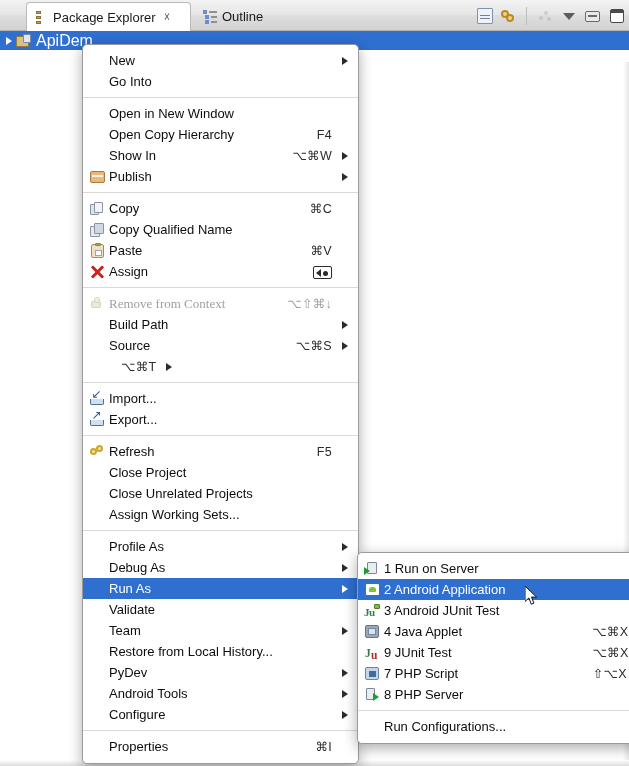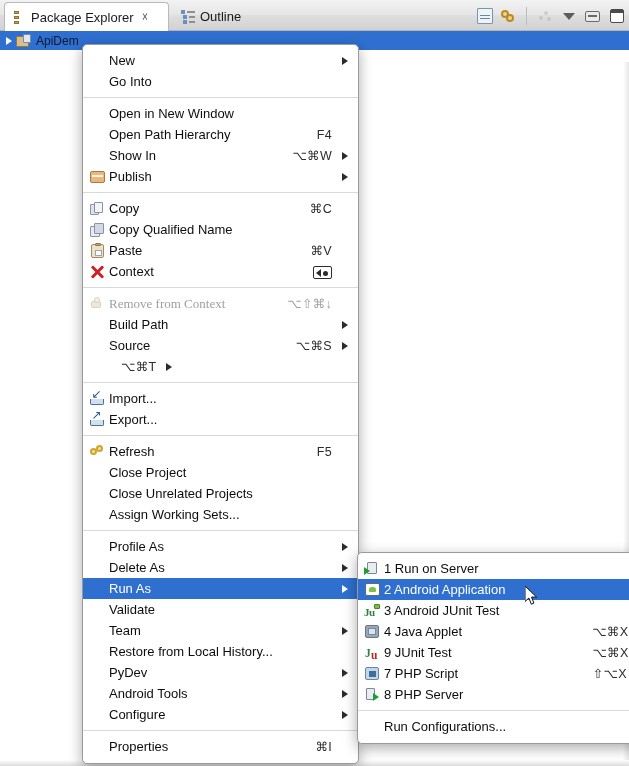--- a/index.html
+++ b/index.html
@@ -46,20 +46,21 @@
     position: absolute;
     top: 2px;
     height: 29px;
     display: flex;
     align-items: center;
     gap: 5px;
     padding: 0 9px;
     box-sizing: border-box;
     font-size: 13px;
     color: #1a1a1a;
+    margin-left: 22px;
   }
   .tab.active {
     background: #ffffff;
     border: 1px solid #b9b9b9;
     border-bottom: none;
     border-top-left-radius: 4px;
     border-top-right-radius: 4px;
   }
   .tab-label { white-space: nowrap; }
   .tab-close {
@@ -227,22 +228,22 @@
   }
   .ico-project::after {
     content: ""; position: absolute; left: 7px; top: 0;
     width: 8px; height: 9px;
     background: #e2e7ee;
     border: 1px solid #7a8ba3;
     border-radius: 1px;
     box-sizing: border-box;
   }
   .tree-label {
-    color: #0f172a;
-    font-size: 12px;
+    color: #ffffff;
+    font-size: 16px;
     white-space: nowrap;
   }
 
   
   .pale-panel {
     position: absolute;
     left: 248px; top: 31px;
     right: 4px; bottom: 6px;
     background: #ffffff;
     border-left: 1px solid #e4e4e4;
@@ -683,21 +684,21 @@
         </div>
         <div class="mi-sep"></div>
         <div class="mi">
           <span class="mi-icon"></span>
           <span class="mi-label">Open in New Window</span>
           <span class="mi-shortcut"></span>
           <span class="mi-arrow spacer"></span>
         </div>
         <div class="mi">
           <span class="mi-icon"></span>
-          <span class="mi-label">Open Path Hierarchy</span>
+          <span class="mi-label">Open Copy Hierarchy</span>
           <span class="mi-shortcut">F4</span>
           <span class="mi-arrow spacer"></span>
         </div>
         <div class="mi">
           <span class="mi-icon"></span>
           <span class="mi-label">Show In</span>
           <span class="mi-shortcut">⌥⌘W</span>
           <span class="mi-arrow"></span>
         </div>
         <div class="mi">
@@ -736,21 +737,21 @@
             <span class="g-paste"></span>
           </span>
           <span class="mi-label">Paste</span>
           <span class="mi-shortcut">⌘V</span>
           <span class="mi-arrow spacer"></span>
         </div>
         <div class="mi">
           <span class="mi-icon">
             <span class="g-delete"></span>
           </span>
-          <span class="mi-label">Context</span>
+          <span class="mi-label">Assign</span>
           <span class="mi-shortcut"><span class="del-key"></span></span>
           <span class="mi-arrow spacer"></span>
         </div>
         <div class="mi-sep"></div>
         <div class="mi disabled">
           <span class="mi-icon">
             <span class="g-remctx"></span>
           </span>
           <span class="mi-label">Remove from Context</span>
           <span class="mi-shortcut">⌥⇧⌘↓</span>
@@ -819,21 +820,21 @@
         </div>
         <div class="mi-sep"></div>
         <div class="mi">
           <span class="mi-icon"></span>
           <span class="mi-label">Profile As</span>
           <span class="mi-shortcut"></span>
           <span class="mi-arrow"></span>
         </div>
         <div class="mi">
           <span class="mi-icon"></span>
-          <span class="mi-label">Delete As</span>
+          <span class="mi-label">Debug As</span>
           <span class="mi-shortcut"></span>
           <span class="mi-arrow"></span>
         </div>
         <div class="mi selected">
           <span class="mi-icon"></span>
           <span class="mi-label">Run As</span>
           <span class="mi-shortcut"></span>
           <span class="mi-arrow"></span>
         </div>
         <div class="mi">

